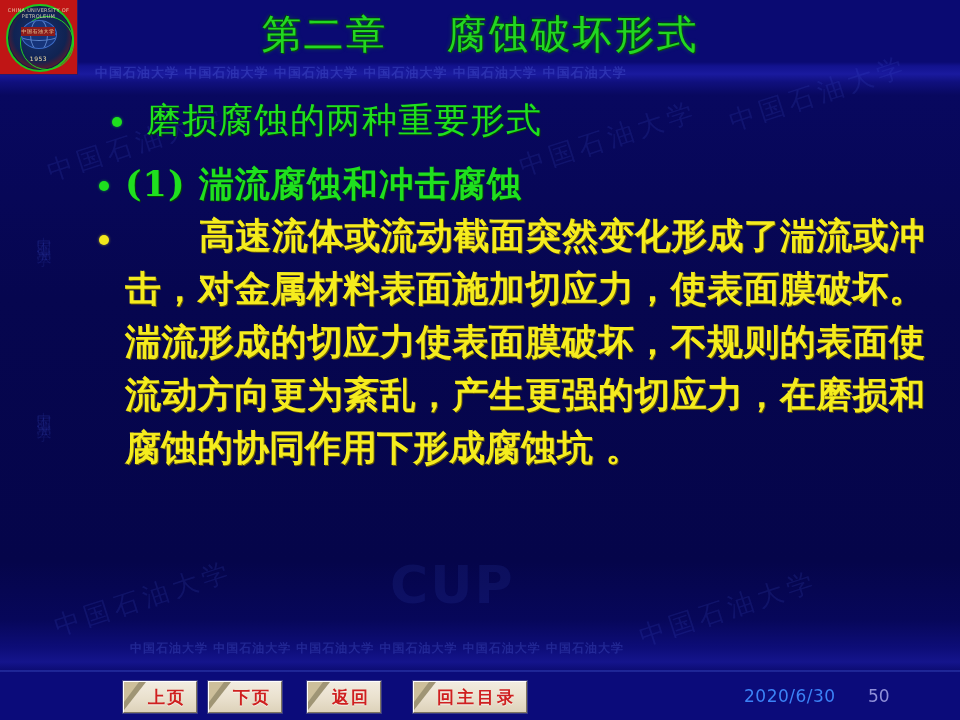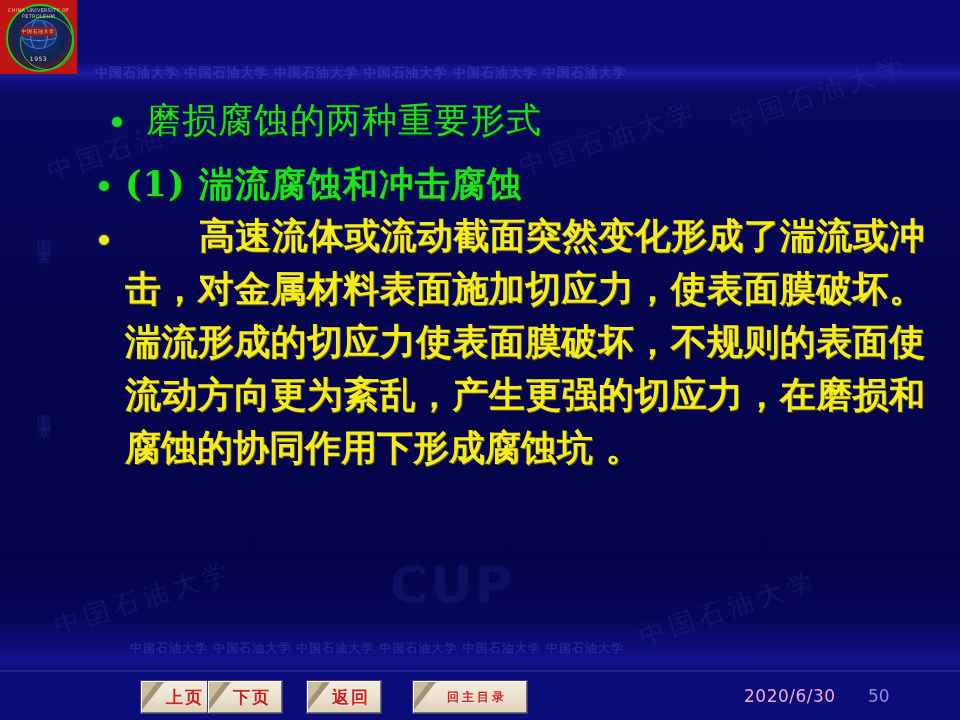--- a/index.html
+++ b/index.html
@@ -275,30 +275,30 @@
     align-items: center;
     justify-content: center;
     padding-left: 14px;
     color: #cf2020;
     font-family: "DejaVu Serif", "Liberation Serif", serif;
     font-weight: bold;
     font-size: 17px;
     letter-spacing: 2px;
     text-shadow: 0 1px 0 rgba(255,255,255,.6);
   }
-  #btn-prev { left: 141px; width: 72px; }
+  #btn-prev { left: 123px; width: 72px; }
   #btn-next { left: 208px; width: 72px; text-decoration: underline; }
   #btn-return { left: 307px; width: 72px; }
   #btn-home { left: 413px; width: 112px; }
-  #btn-home .lbl { font-size: 12px; letter-spacing: 3px; }
+  #btn-home .lbl { font-size: 17px; letter-spacing: 3px; }
 
   #date {
     position: absolute;
     left: 744px; top: 14px;
-    color: #f9a8d4;
+    color: #3b82f6;
     font-size: 17px;
     letter-spacing: .5px;
     font-family: "DejaVu Sans", "Liberation Sans", sans-serif;
   }
   #pagenum {
     position: absolute;
     left: 868px; top: 14px;
     color: #8f8fd8;
     font-size: 17px;
     font-family: "DejaVu Sans", "Liberation Sans", sans-serif;
@@ -325,20 +325,21 @@
   <div id="logo">
     <div class="ring-outer">
       <div class="ring-inner"></div>
     </div>
     <div class="arc-text">CHINA UNIVERSITY OF PETROLEUM</div>
     <div class="globe"></div>
     <div class="plaque">中国石油大学</div>
     <div class="year">1953</div>
   </div>
 
+  <div id="title">第二章    腐蚀破坏形式</div>
 
   <div id="content">
 
     <div class="para" id="p1">
       <span class="bullet green"></span>
       <span class="txt">磨损腐蚀的两种重要形式</span>
     </div>
 
     <div class="para" id="p2">
       <span class="bullet green"></span>

